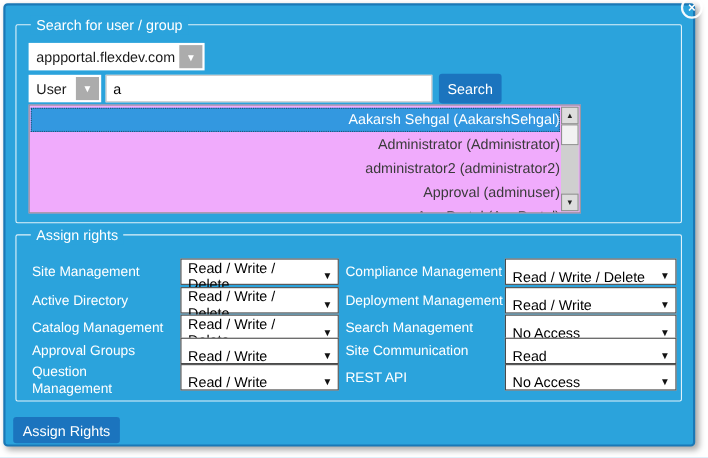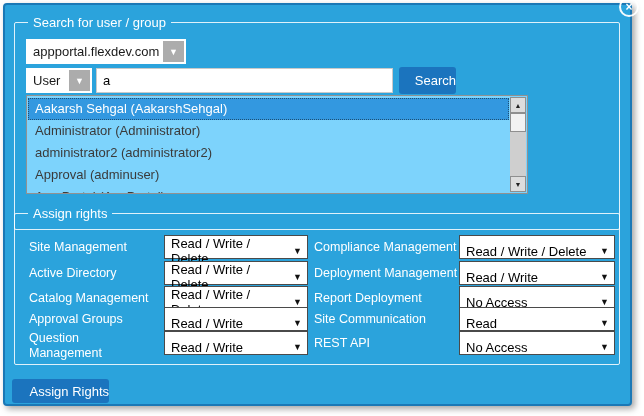--- a/index.html
+++ b/index.html
@@ -38,21 +38,21 @@
   .groupbox-legend {
     position: absolute;
     top: -9px; left: 13px;
     background: #2BA3DC;
     padding: 0 5px;
     color: #ffffff;
     font-size: 13px;
     line-height: 17px;
     white-space: nowrap;
   }
-  .gb-search { left: 9px; top: 17px; width: 606px; height: 208px; }
+  .gb-search { left: 9px; top: 17px; width: 606px; height: 181px; }
   .gb-rights { left: 9px; top: 208px; width: 606px; height: 152px; }
 
   
   .combo {
     position: absolute;
     background: #ffffff;
     display: flex;
     align-items: stretch;
     padding: 2px;
     cursor: pointer;
@@ -88,31 +88,31 @@
     outline: none;
   }
   .btn {
     background: #1B74BE;
     color: #ffffff;
     border: none;
     border-radius: 3px;
     font-family: "Liberation Sans", sans-serif;
     font-size: 13px;
     cursor: pointer;
-    text-align: right;
   }
   .search-btn { position: absolute; left: 384px; top: 44px; width: 57px; height: 27px; }
   .assign-btn { position: absolute; left: 7px; top: 374px; width: 97px; height: 24px; }
 
   .listbox {
     position: absolute;
     left: 11px; top: 72px; width: 502px; height: 99px;
-    background: #7dd3fc;
+    background: #f0abfc;
     border: 1px solid #919191;
     overflow: hidden;
+    text-align: right;
   }
   .list-items { position: absolute; left: 1px; top: 2px; right: 18px; }
   .list-item {
     height: 22px;
     line-height: 22px;
     font-size: 13px;
     color: #3a3a3a;
     padding-left: 7px;
     white-space: nowrap;
     overflow: hidden;
@@ -269,21 +269,21 @@
       <span>Read / Write / Delete</span>
       <span class="sel-arrow">▼</span>
     </div>
 
     <div class="rlabel c2 r2">Deployment Management</div>
     <div class="rselect c2s r2">
       <span>Read / Write</span>
       <span class="sel-arrow">▼</span>
     </div>
 
-    <div class="rlabel c2 r3">Report Deployment</div>
+    <div class="rlabel c2 r3">Search Management</div>
     <div class="rselect c2s r3">
       <span>No Access</span>
       <span class="sel-arrow">▼</span>
     </div>
 
     <div class="rlabel c2 r4">Site Communication</div>
     <div class="rselect c2s r4">
       <span>Read</span>
       <span class="sel-arrow">▼</span>
     </div>

